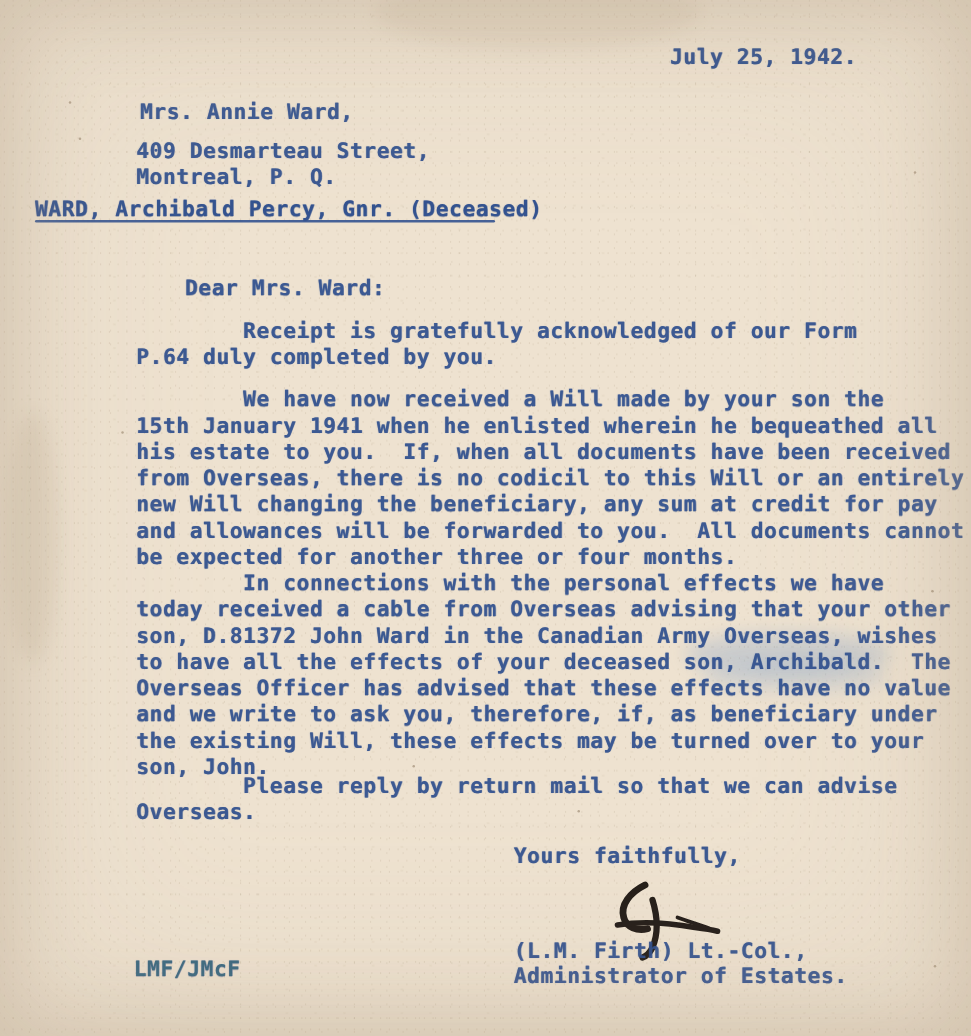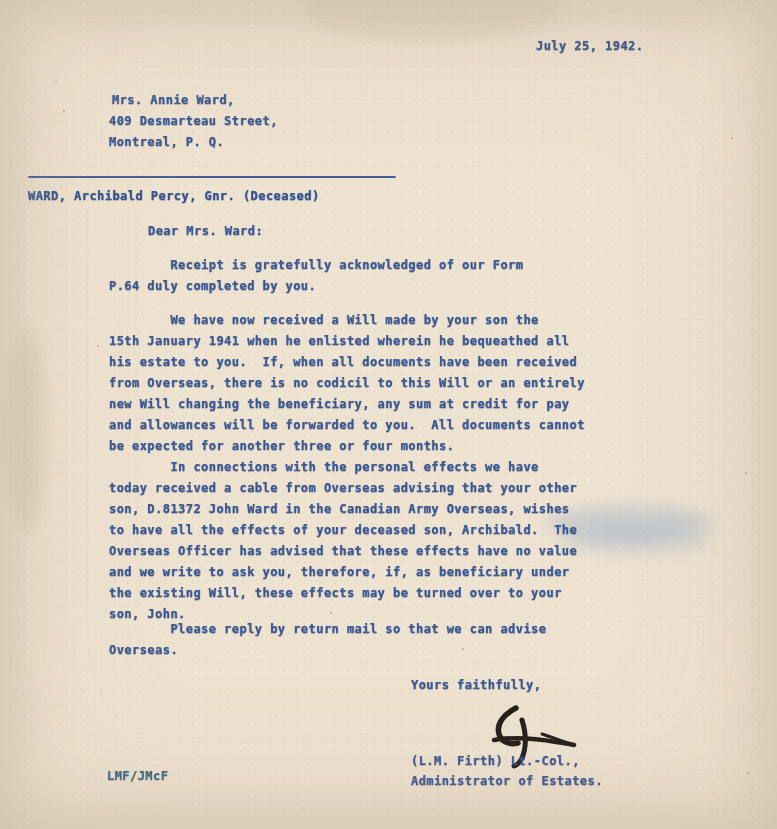--- a/index.html
+++ b/index.html
@@ -45,21 +45,21 @@
   .smudge {
     position: absolute;
     pointer-events: none;
     border-radius: 50%;
     filter: blur(7px);
   }
   
   .ink {
     position: absolute;
     color: #2f4f8e;
-    font-size: 12px;
+    font-size: 17px;
     line-height: 21px;
     letter-spacing: .45px;
     font-weight: 700;
     white-space: pre;
     text-shadow: 0.5px 0 0 rgba(47,79,142,.45),
                  0 .5px 0 rgba(32,58,112,.32),
                 -0.4px 0 1px rgba(60,92,156,.30);
     opacity: .93;
   }
   .ink.faded  { opacity: .80; color: #0c4a6e; }
@@ -95,25 +95,25 @@
   <div class="spot" style="left:63px;  top:110px; width:2px; height:2px;"></div>
   <div class="spot" style="left:731px; top:137px; width:2px; height:2px;"></div>
   <div class="spot" style="left:97px;  top:345px; width:2px; height:2px;"></div>
   <div class="spot" style="left:745px; top:472px; width:2px; height:2px;"></div>
   <div class="spot" style="left:747px; top:772px; width:2px; height:2px;"></div>
   <div class="spot" style="left:462px; top:648px; width:2px; height:2px;"></div>
   <div class="spot" style="left:330px; top:612px; width:2px; height:2px;"></div>
 
   <div class="ink strong" style="left:536px; top:36px;">July 25, 1942.</div>
 
-  <div class="ink" style="left:112px; top:90px;text-align:center;">Mrs. Annie Ward,</div>
+  <div class="ink" style="left:112px; top:80px;text-align:center;">Mrs. Annie Ward,</div>
   <div class="ink" style="left:109px; top:111px;">409 Desmarteau Street,</div>
   <div class="ink" style="left:109px; top:132px;">Montreal, P. Q.</div>
 
-  <div class="ink strong" style="left:28px; top:158px;margin-top:28px;">WARD, Archibald Percy, Gnr. (Deceased)</div>
+  <div class="ink strong" style="left:28px; top:158px;">WARD, Archibald Percy, Gnr. (Deceased)</div>
   <div class="underline-rule" style="left:28px; top:176px; width:368px;"></div>
 
   <div class="ink" style="left:112px; top:221px;padding-left:36px;">Dear Mrs. Ward:</div>
 
   <div class="ink" style="left:109px; top:255px;">        Receipt is gratefully acknowledged of our Form
 P.64 duly completed by you.</div>
 
   <div class="ink" style="left:109px; top:310px;">        We have now received a Will made by your son the
 15th January 1941 when he enlisted wherein he bequeathed all
 his estate to you.  If, when all documents have been received

